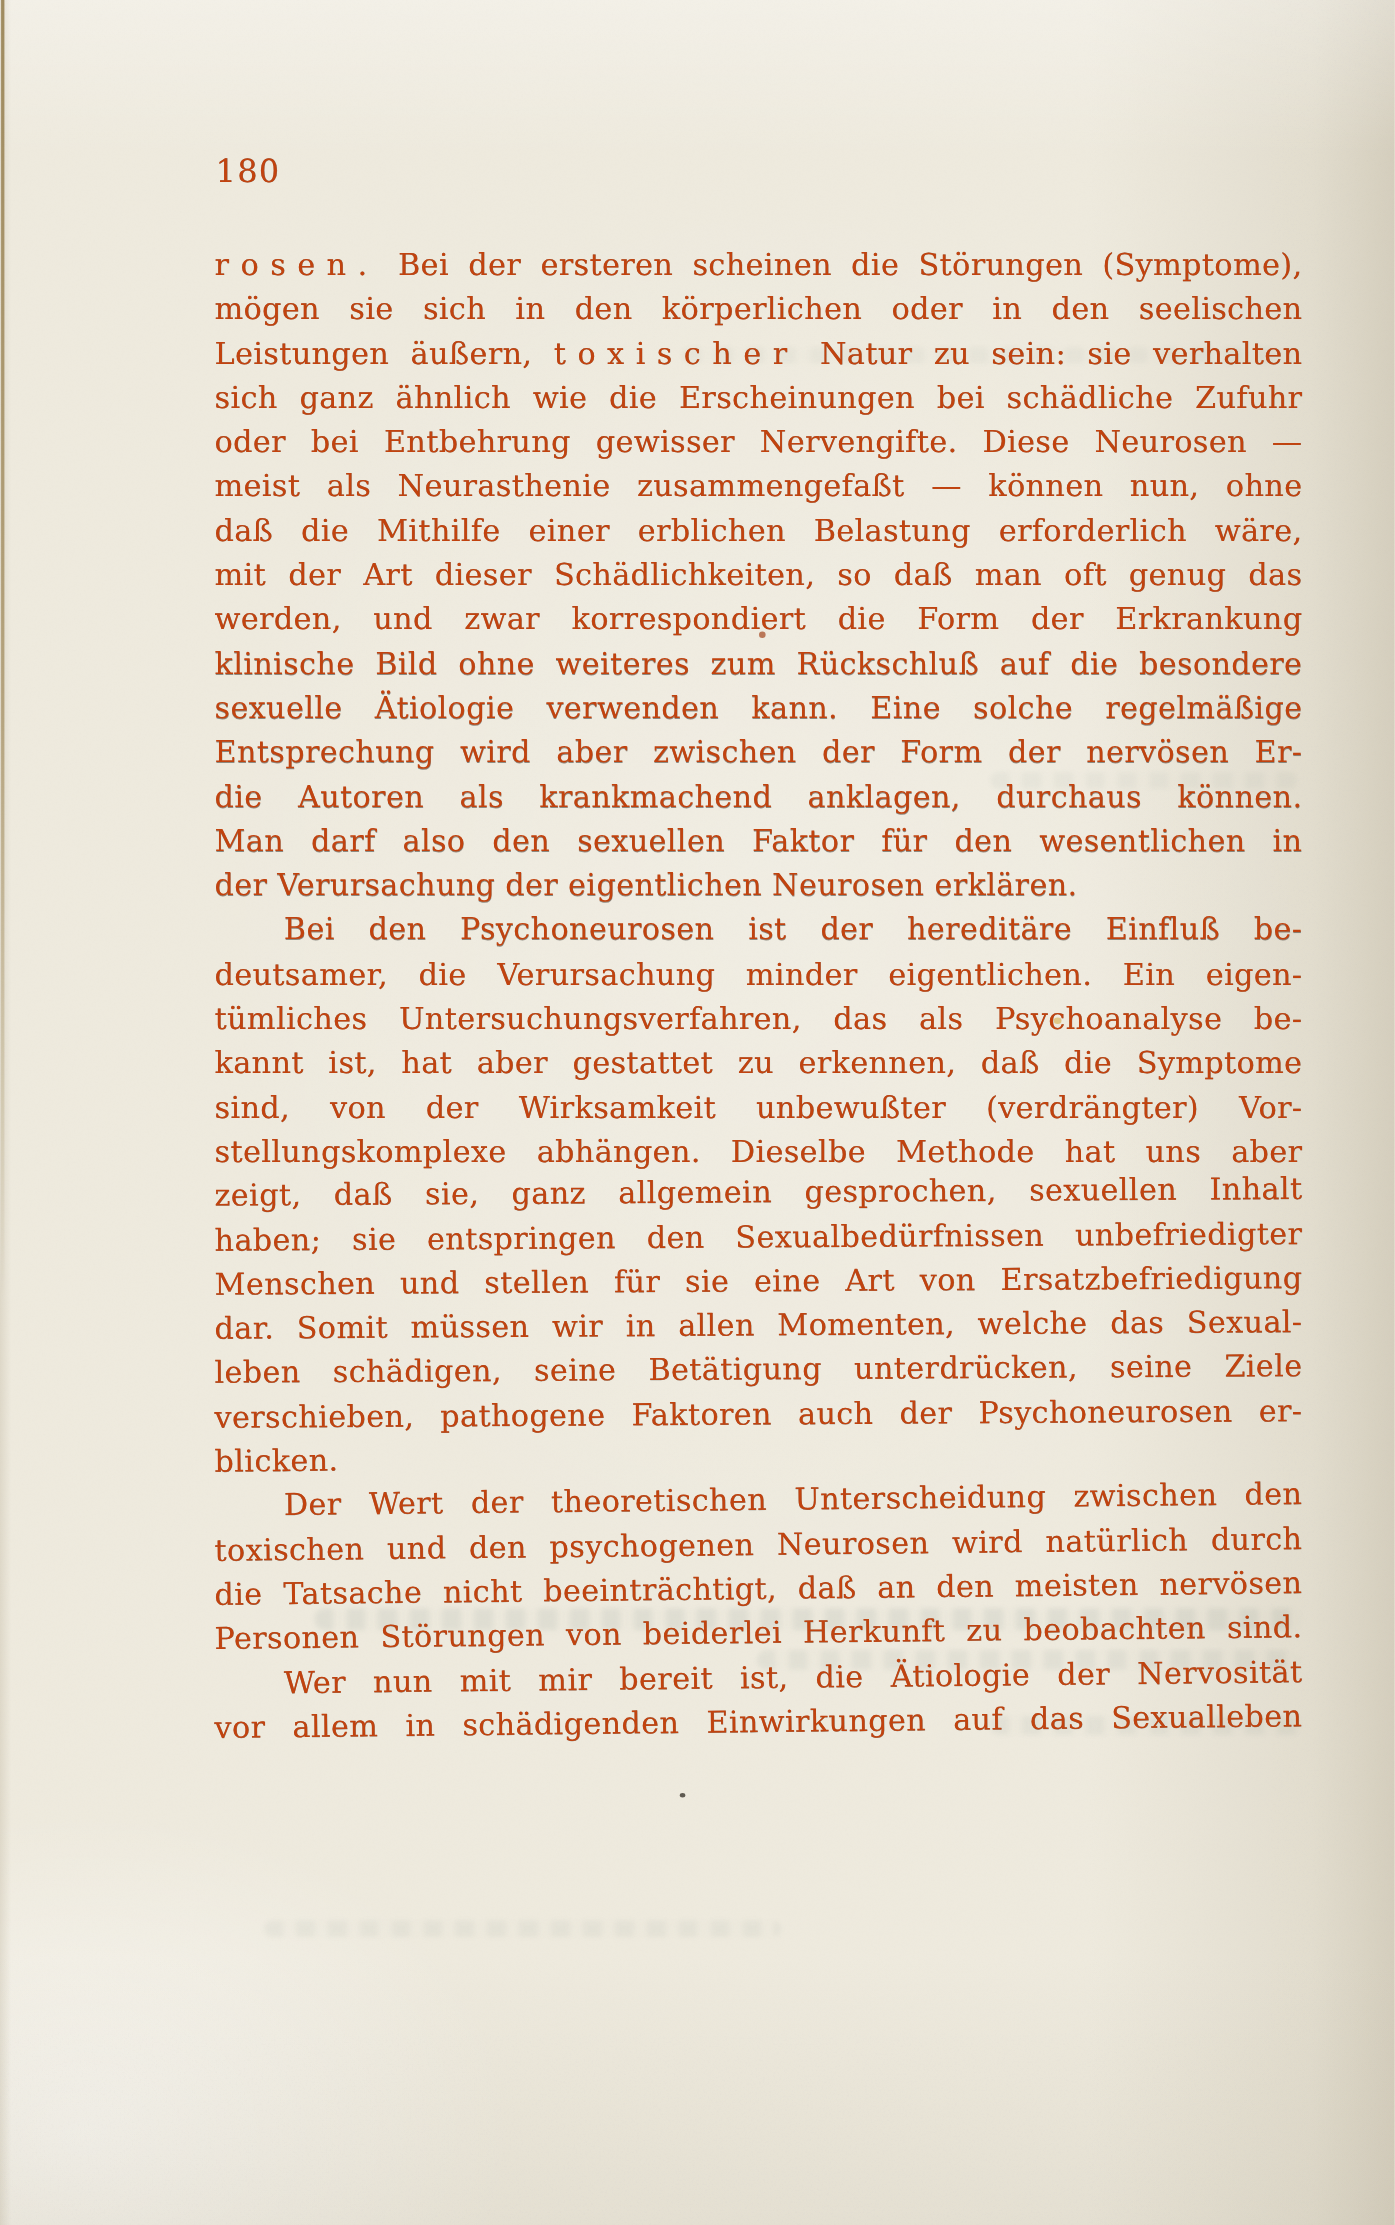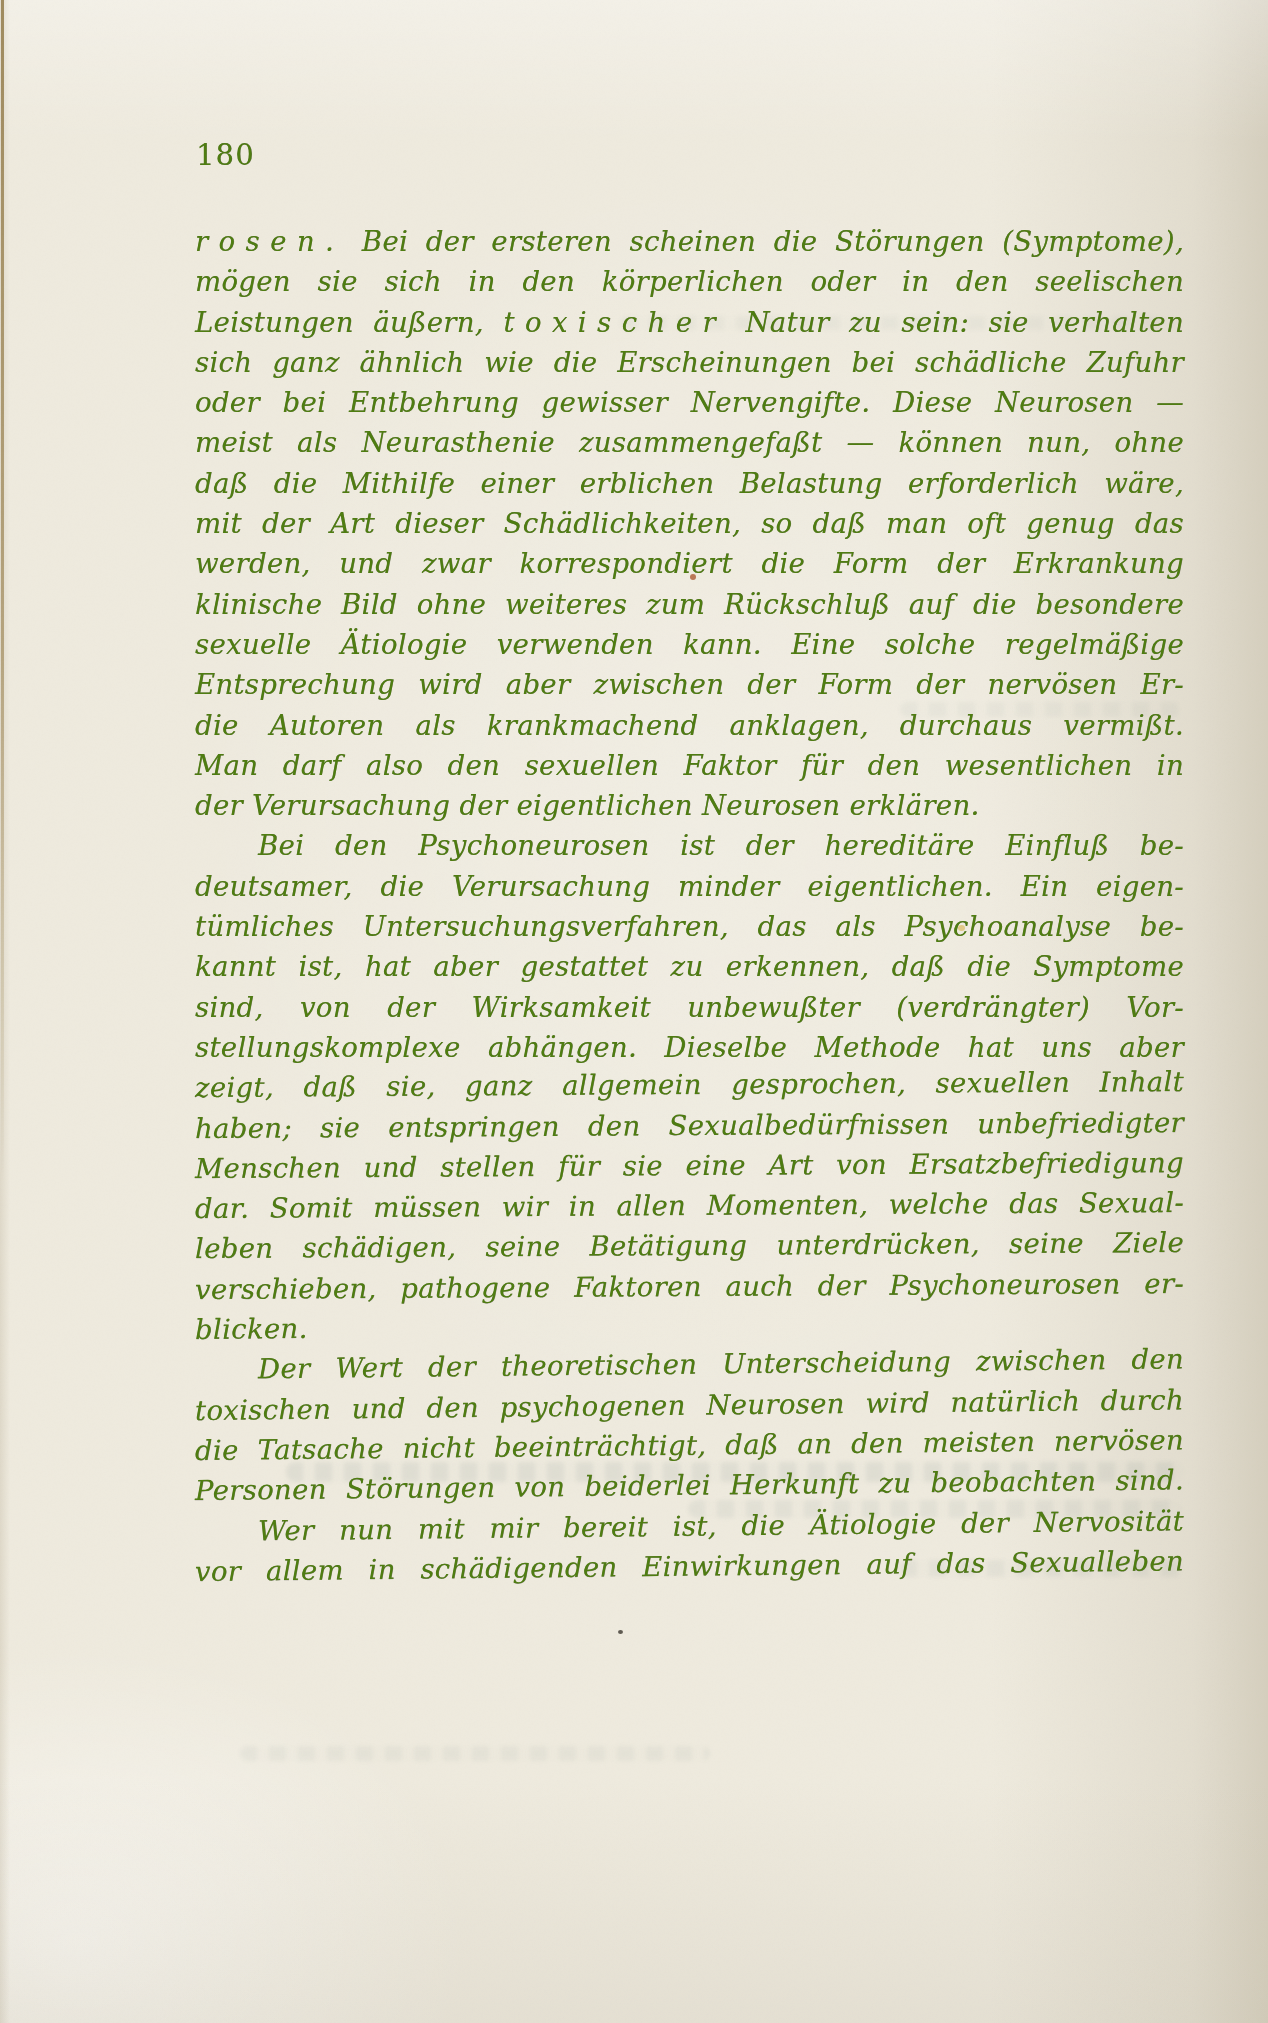--- a/index.html
+++ b/index.html
@@ -1,21 +1,21 @@
 <!DOCTYPE html>
 <html><head>
 <meta charset="utf-8">
 <style>
   html,body{margin:0;padding:0;}
   body{width:1268px;height:2023px;overflow:hidden;background:#e8e4d6;}
   .page{
     position:relative;width:1268px;height:2023px;overflow:hidden;
     background:#efebdf;
     font-family:"DejaVu Serif","Liberation Serif",serif;
-    color:#4d7c0f;
+    color:#c2410c;
   }
   
   .shade{position:absolute;inset:0;pointer-events:none;}
   .shade-right{background:linear-gradient(90deg,rgba(0,0,0,0) 78%,rgba(196,188,166,.28) 94%,rgba(178,168,144,.42) 100%);}
   .shade-top{background:linear-gradient(180deg,rgba(255,255,255,.30) 0%,rgba(255,255,255,0) 7%);}
   .shade-bottomleft{background:radial-gradient(ellipse 560px 420px at 6% 96%,rgba(255,255,255,.55),rgba(255,255,255,0) 70%);}
   .shade-middle{background:radial-gradient(ellipse 700px 900px at 55% 40%,rgba(255,255,255,.16),rgba(255,255,255,0) 75%);}
   .shade-bottom{background:linear-gradient(180deg,rgba(0,0,0,0) 88%,rgba(190,182,162,.20) 100%);}
   
   .edge-line{
@@ -24,21 +24,21 @@
     filter:blur(.4px);
   }
   .edge-soft{position:absolute;left:0;top:0;width:10px;height:2023px;background:linear-gradient(90deg,rgba(150,135,100,.18),rgba(150,135,100,0));}
   
   .page-number{
     position:absolute;left:196px;top:138px;
     font-size:29px;letter-spacing:.04em;
     text-shadow:.2px .2px .5px rgba(42,39,34,.55);
   }
   
-  .text-block{position:absolute;left:195px;top:221px;width:989px;font-style:italic;}
+  .text-block{position:absolute;left:195px;top:221px;width:989px;}
   .line{
     height:40.3px;line-height:40.3px;
     font-size:27.5px;letter-spacing:.012em;
     text-align:justify;text-align-last:justify;
     white-space:nowrap;
     text-shadow:.2px .2px .55px rgba(42,39,34,.5);
     transform-origin:0 50%;
   }
   .line.indent{text-indent:63px;}
   .line.flushleft{text-align-last:left;}
@@ -88,21 +88,21 @@
       <div class="line"><span>Leistungen äußern, </span><span class="g">toxischer</span><span> Natur zu sein: sie verhalten</span></div>
       <div class="line"><span>sich ganz ähnlich wie die Erscheinungen bei schädliche Zufuhr</span></div>
       <div class="line"><span>oder bei Entbehrung gewisser Nervengifte. Diese Neurosen —</span></div>
       <div class="line"><span>meist als Neurasthenie zusammengefaßt — können nun, ohne</span></div>
       <div class="line"><span>daß die Mithilfe einer erblichen Belastung erforderlich wäre,</span></div>
       <div class="line"><span>mit der Art dieser Schädlichkeiten, so daß man oft genug das</span></div>
       <div class="line"><span>werden, und zwar korrespondiert die Form der Erkrankung</span></div>
       <div class="line"><span>klinische Bild ohne weiteres zum Rückschluß auf die besondere</span></div>
       <div class="line"><span>sexuelle Ätiologie verwenden kann. Eine solche regelmäßige</span></div>
       <div class="line"><span>Entsprechung wird aber zwischen der Form der nervösen Er-</span></div>
-      <div class="line"><span>die Autoren als krankmachend anklagen, durchaus vermißt.</span></div>
+      <div class="line"><span>die Autoren als krankmachend anklagen, durchaus können.</span></div>
       <div class="line"><span>Man darf also den sexuellen Faktor für den wesentlichen in</span></div>
       <div class="line flushleft"><span>der Verursachung der eigentlichen Neurosen erklären.</span></div>
       <div class="line indent"><span>Bei den Psychoneurosen ist der hereditäre Einfluß be-</span></div>
       <div class="line"><span>deutsamer, die Verursachung minder eigentlichen. Ein eigen-</span></div>
       <div class="line"><span>tümliches Untersuchungsverfahren, das als Psychoanalyse be-</span></div>
       <div class="line"><span>kannt ist, hat aber gestattet zu erkennen, daß die Symptome</span></div>
       <div class="line"><span>sind, von der Wirksamkeit unbewußter (verdrängter) Vor-</span></div>
       <div class="line"><span>stellungskomplexe abhängen. Dieselbe Methode hat uns aber</span></div>
       <div class="line sk1"><span>zeigt, daß sie, ganz allgemein gesprochen, sexuellen Inhalt</span></div>
       <div class="line sk1"><span>haben; sie entspringen den Sexualbedürfnissen unbefriedigter</span></div>

